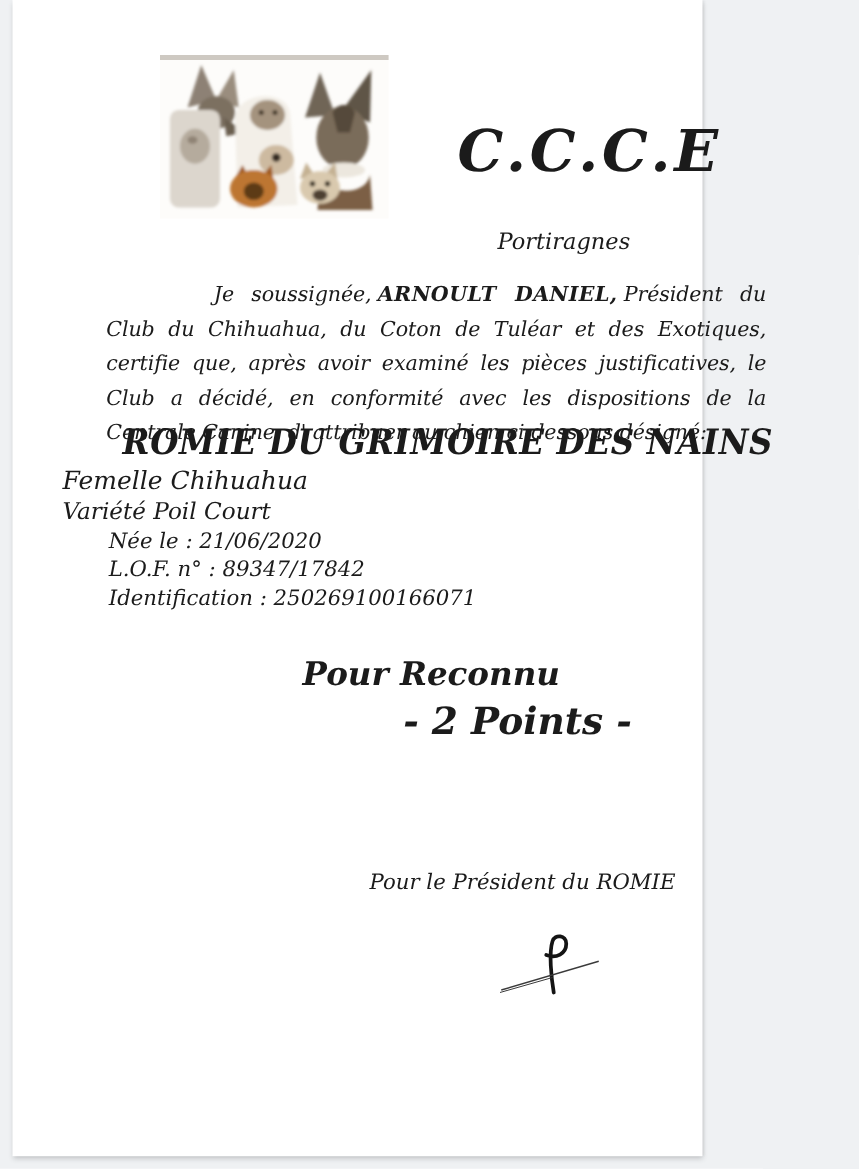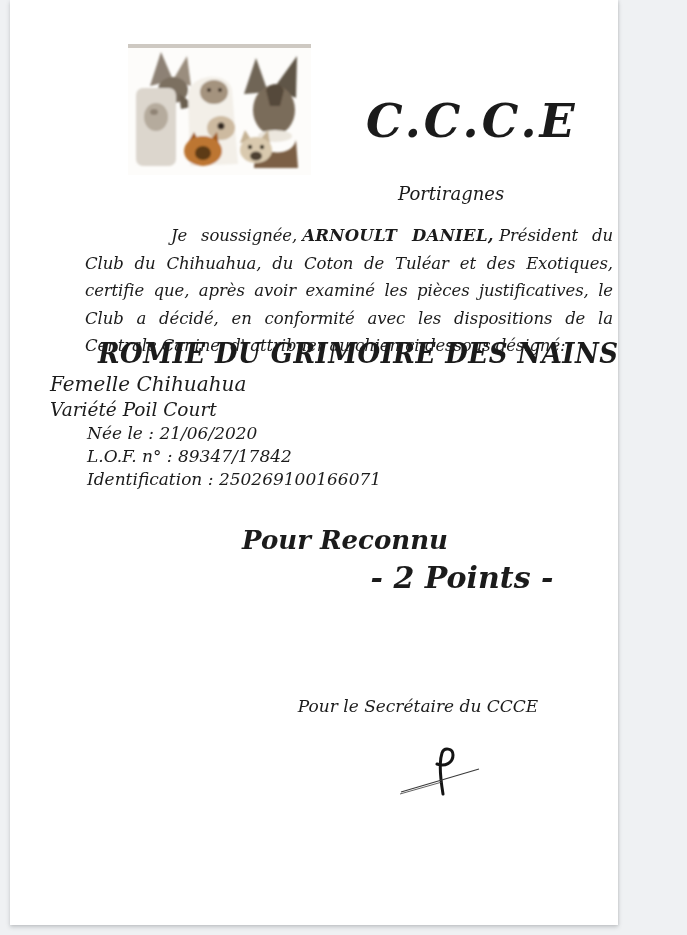--- a/index.html
+++ b/index.html
@@ -7,21 +7,21 @@
     width: 687px; height: 935px;
     background: #eff1f3;
     font-family: "DejaVu Serif", serif;
     color: #1b1b1b;
     position: relative;
     overflow: hidden;
   }
   .page {
     position: absolute;
     left: 10px; top: 0;
-    width: 608px; height: 925px;
+    width: 552px; height: 925px;
     background: #ffffff;
     box-shadow: 0 2px 4px rgba(60,64,67,0.25), 1px 0 2px rgba(60,64,67,0.08);
     font-style: italic;
   }
   .page * { position: absolute; }
 
   .illustration { left: 118px; top: 44px; width: 183px; height: 131px; }
   .illustration svg { position: static; display: block; }
 
   .title {
@@ -57,21 +57,21 @@
   }
   .center-block div { position: static; }
   .sex-breed { font-size: 20px; }
   .variety   { font-size: 18.5px; margin-top: 3px; }
 
   .details { left: 77px; top: 422px; font-size: 17px; line-height: 23.2px; }
   .details .detail-row { position: static; white-space: nowrap; }
   .details span { position: static; }
 
   .award-title  { left: 335px; top: 525px; transform: translateX(-50%); font-size: 26px; font-weight: bold; white-space: nowrap; }
-  .award-points { left: 404px; top: 560px; transform: translateX(-50%); font-size: 30px; font-weight: bold; white-space: nowrap; margin-left: 48px; }
+  .award-points { left: 404px; top: 560px; transform: translateX(-50%); font-size: 30px; font-weight: bold; white-space: nowrap; }
 
   .place-date { left: 78px; top: 657px; font-size: 17.5px; white-space: nowrap; }
 
   .sign-block {
     left: 408px; top: 697px; transform: translateX(-50%);
     text-align: center; font-size: 17px; line-height: 19.5px;
     white-space: nowrap;
   }
   .sign-block div { position: static; }
 
@@ -147,21 +147,21 @@
     <div class="detail-row"><span>Née le :</span> <span>21/06/2020</span></div>
     <div class="detail-row"><span>L.O.F. n° :</span> <span>89347/17842</span></div>
     <div class="detail-row"><span>Identification :</span> <span>250269100166071</span></div>
   </div>
 
   <div class="award-title">Pour Reconnu</div>
   <div class="award-points">- 2 Points -</div>
 
 
   <div class="sign-block">
-    <div>Pour le Secrétaire du CCCE</div>
+    <div>Pour le Président du ROMIE</div>
   </div>
 
   <div class="signature">
     <svg viewBox="0 0 110 62" width="110" height="62" xmlns="http://www.w3.org/2000/svg" aria-hidden="true">
       <path d="M58 50 C 56 38 54 18 57 9 C 59 3 68 4 68 11 C 68 19 60 23 52 20" fill="none" stroke="#141414" stroke-width="3" stroke-linecap="round"></path>
       <path d="M16 48 L94 25" stroke="#3a3a3a" stroke-width="1.1" fill="none"></path>
       <path d="M15 50 L57 38" stroke="#3a3a3a" stroke-width="0.8" fill="none"></path>
     </svg>
   </div>
 

